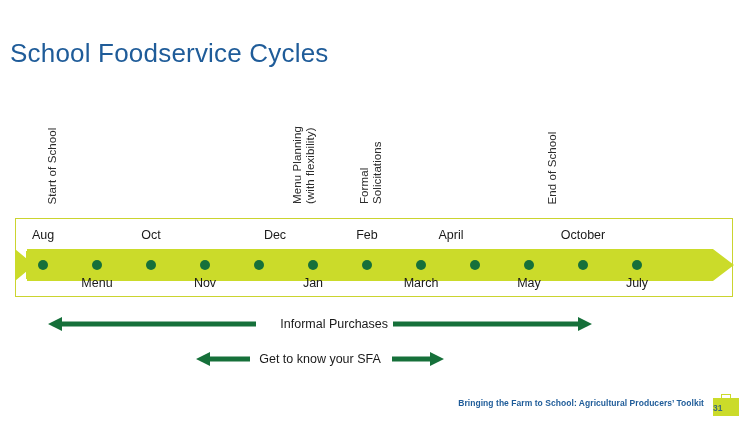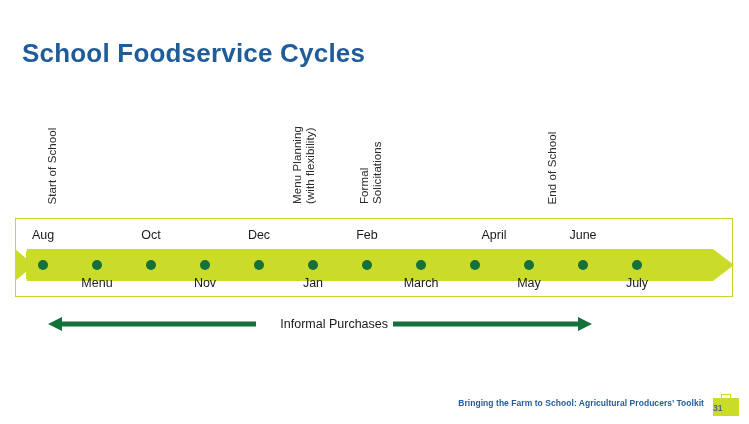--- a/index.html
+++ b/index.html
@@ -8,23 +8,23 @@
     background:#ffffff;
     font-family:"Liberation Sans", sans-serif;
     overflow:hidden;
     position:relative;
   }
   .slide{position:absolute;inset:0;}
 
   
   .title{
     position:absolute;
-    left:22px; top:38px;
+    left:10px; top:38px;
     font-size:26px;
-    font-weight:bold;
+    font-weight:normal;
     color:#1F5C99;
     letter-spacing:0.2px;
     white-space:nowrap;
   }
 
   
   .vlabels{position:absolute;left:0;top:104px;width:749px;height:100px;}
   .vlabel{
     position:absolute;
     bottom:0;
@@ -145,24 +145,24 @@
     </div>
 
     <div class="vlabel" style="left:558px;"><span>End of School</span></div>
   </div>
 
   <div class="timeline-box"></div>
 
   <div class="months-top">
     <div class="month" style="left:28px;">Aug</div>
     <div class="month" style="left:136px;">Oct</div>
-    <div class="month" style="left:244px;">Dec</div>
+    <div class="month" style="left:260px;">Dec</div>
     <div class="month" style="left:352px;">Feb</div>
-    <div class="month" style="left:479px;">April</div>
-    <div class="month" style="left:568px;">June</div>
+    <div class="month" style="left:436px;">April</div>
+    <div class="month" style="left:568px;">October</div>
   </div>
 
   <div class="bar-wrap">
     <svg width="719" height="32" viewBox="0 0 719 32">
       <path d="M0,0 L12,10 L12,0 L694,0 L694,-3 L719,16 L694,35 L694,32 L12,32 L12,22 L0,32 Z" fill="#CBDB2A"></path>
       <path d="M0,2 L11,11 L11,2 L693,2 L693,1 L716,16 L693,31 L693,30 L11,30 L11,21 L0,30 Z" fill="#CBDB2A"></path>
     </svg>
     <div class="dot" style="left:28px;"></div>
     <div class="dot" style="left:82px;"></div>
     <div class="dot" style="left:136px;"></div>
@@ -189,20 +189,29 @@
   <div class="darrow-row" style="left:48px; top:312px; width:544px;">
     <svg class="seg" style="left:0px;" width="208" height="24" viewBox="0 0 208 24">
       <path d="M0,12 L14,5 L14,9.6 L208,9.6 L208,14.4 L14,14.4 L14,19 Z" fill="#16703A"></path>
     </svg>
     <div class="cap" style="left:215px; width:125px; text-align:right;">Informal Purchases</div>
     <svg class="seg" style="left:345px;" width="199" height="24" viewBox="0 0 199 24">
       <path d="M199,12 L185,5 L185,9.6 L0,9.6 L0,14.4 L185,14.4 L185,19 Z" fill="#16703A"></path>
     </svg>
   </div>
 
+  <div class="darrow-row" style="left:196px; top:347px; width:248px;">
+    <svg class="seg" style="left:0px;" width="54" height="24" viewBox="0 0 54 24">
+      <path d="M0,12 L14,5 L14,9.6 L54,9.6 L54,14.4 L14,14.4 L14,19 Z" fill="#16703A"></path>
+    </svg>
+    <div class="cap" style="left:57px; width:134px; text-align:center;">Get to know your SFA</div>
+    <svg class="seg" style="left:196px;" width="52" height="24" viewBox="0 0 52 24">
+      <path d="M52,12 L38,5 L38,9.6 L0,9.6 L0,14.4 L38,14.4 L38,19 Z" fill="#16703A"></path>
+    </svg>
+  </div>
 
   <div class="footer">Bringing the Farm to School: Agricultural Producers’ Toolkit</div>
   <div class="badge">
     <div class="handle"></div>
     <div class="case"></div>
     <div class="num">31</div>
   </div>
 
 </div>
 

